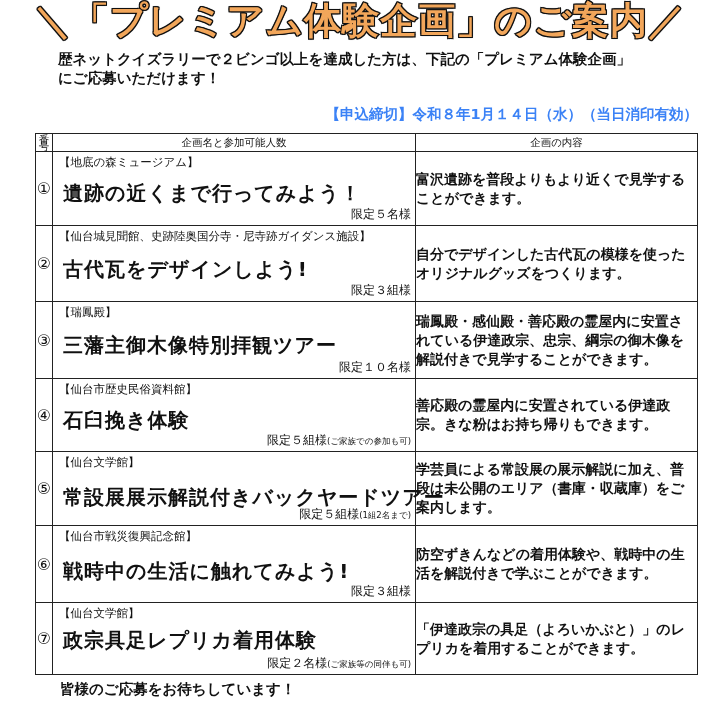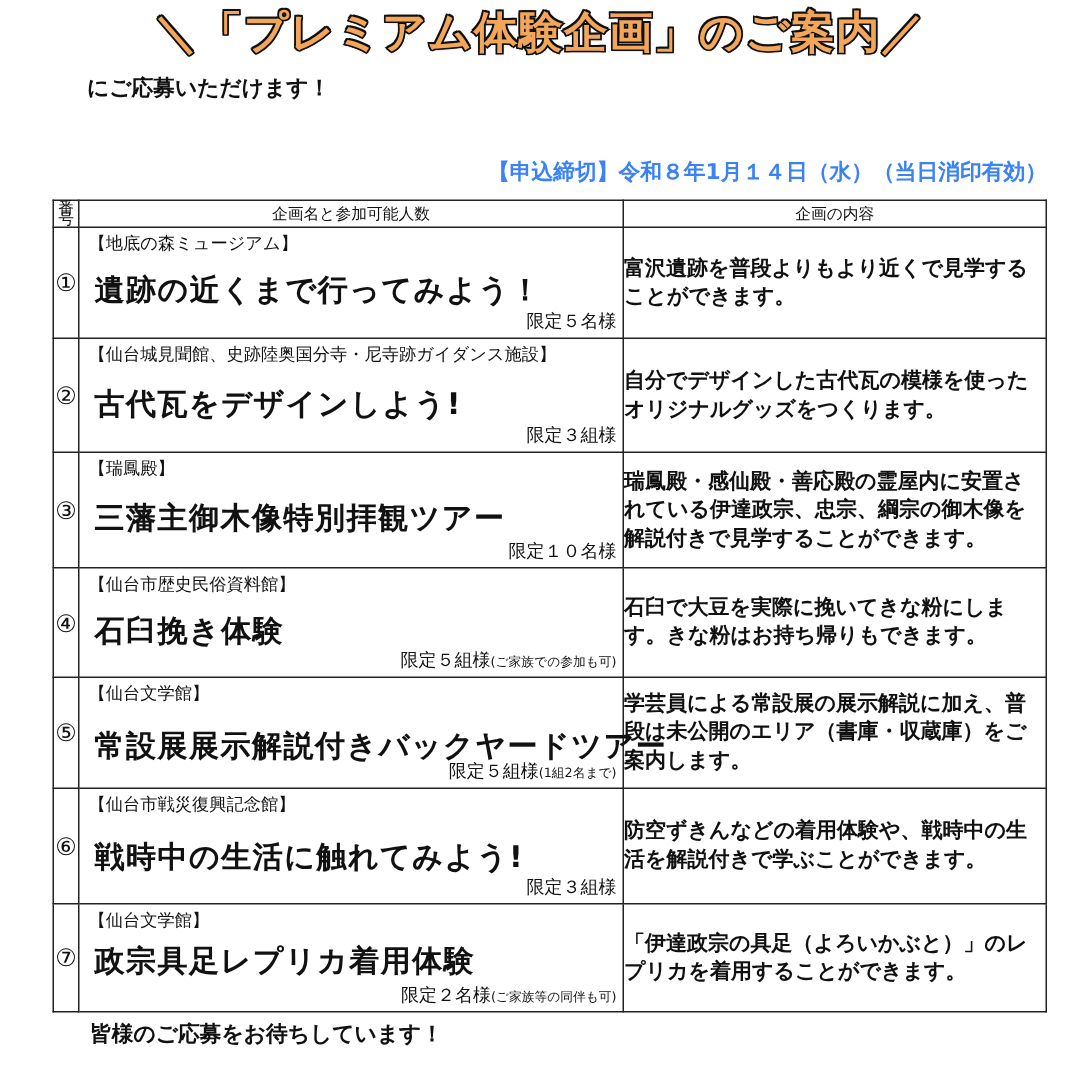--- a/index.html
+++ b/index.html
@@ -1,19 +1,19 @@
 <!DOCTYPE html>
 <html><head>
 <meta charset="utf-8">
 <style>
   html, body { margin:0; padding:0; background:#ffffff; }
   body { width:720px; height:710px; position:relative; overflow:hidden;
          font-family:"DejaVu Sans", sans-serif; color:#111; }
   .title { position:absolute; left:0; top:0; width:720px; height:42px;
-           text-align:center; font-weight:bold; font-size:29px; line-height:42px;
+           text-align:center; font-weight:bold; font-size:37px; line-height:42px;
            color:#f2a65a; letter-spacing:1px;
            -webkit-text-stroke:2px #111;
            paint-order: stroke fill;
            text-shadow: 0 0 2px #111, 1px 1px 0 #111, -1px -1px 0 #111, 1px -1px 0 #111, -1px 1px 0 #111; }
   .intro { position:absolute; left:58px; top:50px; width:650px; font-size:14.5px;
            line-height:19px; font-weight:bold; }
   .intro p { margin:0; white-space:nowrap; }
   .deadline { position:absolute; right:22px; top:105px; color:#3b82f6; font-size:14.5px;
               font-weight:bold; white-space:nowrap; }
   table.plan { position:absolute; left:35px; top:133px; width:662px;
@@ -29,20 +29,21 @@
   .limit small { font-size:8.5px; }
   td.desc { font-size:14px; font-weight:bold; line-height:19px; padding:0 4px; }
   .closing { position:absolute; left:60px; top:680px; font-size:14.5px; font-weight:bold; }
 </style>
 </head>
 <body>
 
 <div class="title">＼「プレミアム体験企画」のご案内／</div>
 
 <div class="intro">
+  <p>歴ネットクイズラリーで２ビンゴ以上を達成した方は、下記の「プレミアム体験企画」</p>
   <p>にご応募いただけます！</p>
 </div>
 <div class="deadline">【申込締切】令和８年1月１４日（水）（当日消印有効）</div>
 
 <table class="plan">
   <colgroup>
       <col style="width:17px">
       <col style="width:363px">
       <col style="width:282px">
     </colgroup>
@@ -81,21 +82,21 @@
       </td>
       <td class="desc">瑞鳳殿・感仙殿・善応殿の霊屋内に安置されている伊達政宗、忠宗、綱宗の御木像を解説付きで見学することができます。</td>
     </tr>
     <tr style="height:73px">
       <td class="num">④</td>
       <td class="name">
         <span class="venue">【仙台市歴史民俗資料館】</span>
         <span class="pname" style="top:28px">石臼挽き体験</span>
         <span class="limit"><span>限定５組様</span><small>(ご家族での参加も可)</small></span>
       </td>
-      <td class="desc">石臼で大豆を実際に挽いてきな粉にします。きな粉はお持ち帰りもできます。</td>
+      <td class="desc">善応殿の霊屋内に安置されている伊達政宗。きな粉はお持ち帰りもできます。</td>
     </tr>
     <tr style="height:74px">
       <td class="num">⑤</td>
       <td class="name">
         <span class="venue">【仙台文学館】</span>
         <span class="pname" style="top:32px">常設展展示解説付きバックヤードツアー</span>
         <span class="limit"><span>限定５組様</span><small>(1組2名まで)</small></span>
       </td>
       <td class="desc">学芸員による常設展の展示解説に加え、普段は未公開のエリア（書庫・収蔵庫）をご案内します。</td>
     </tr>

